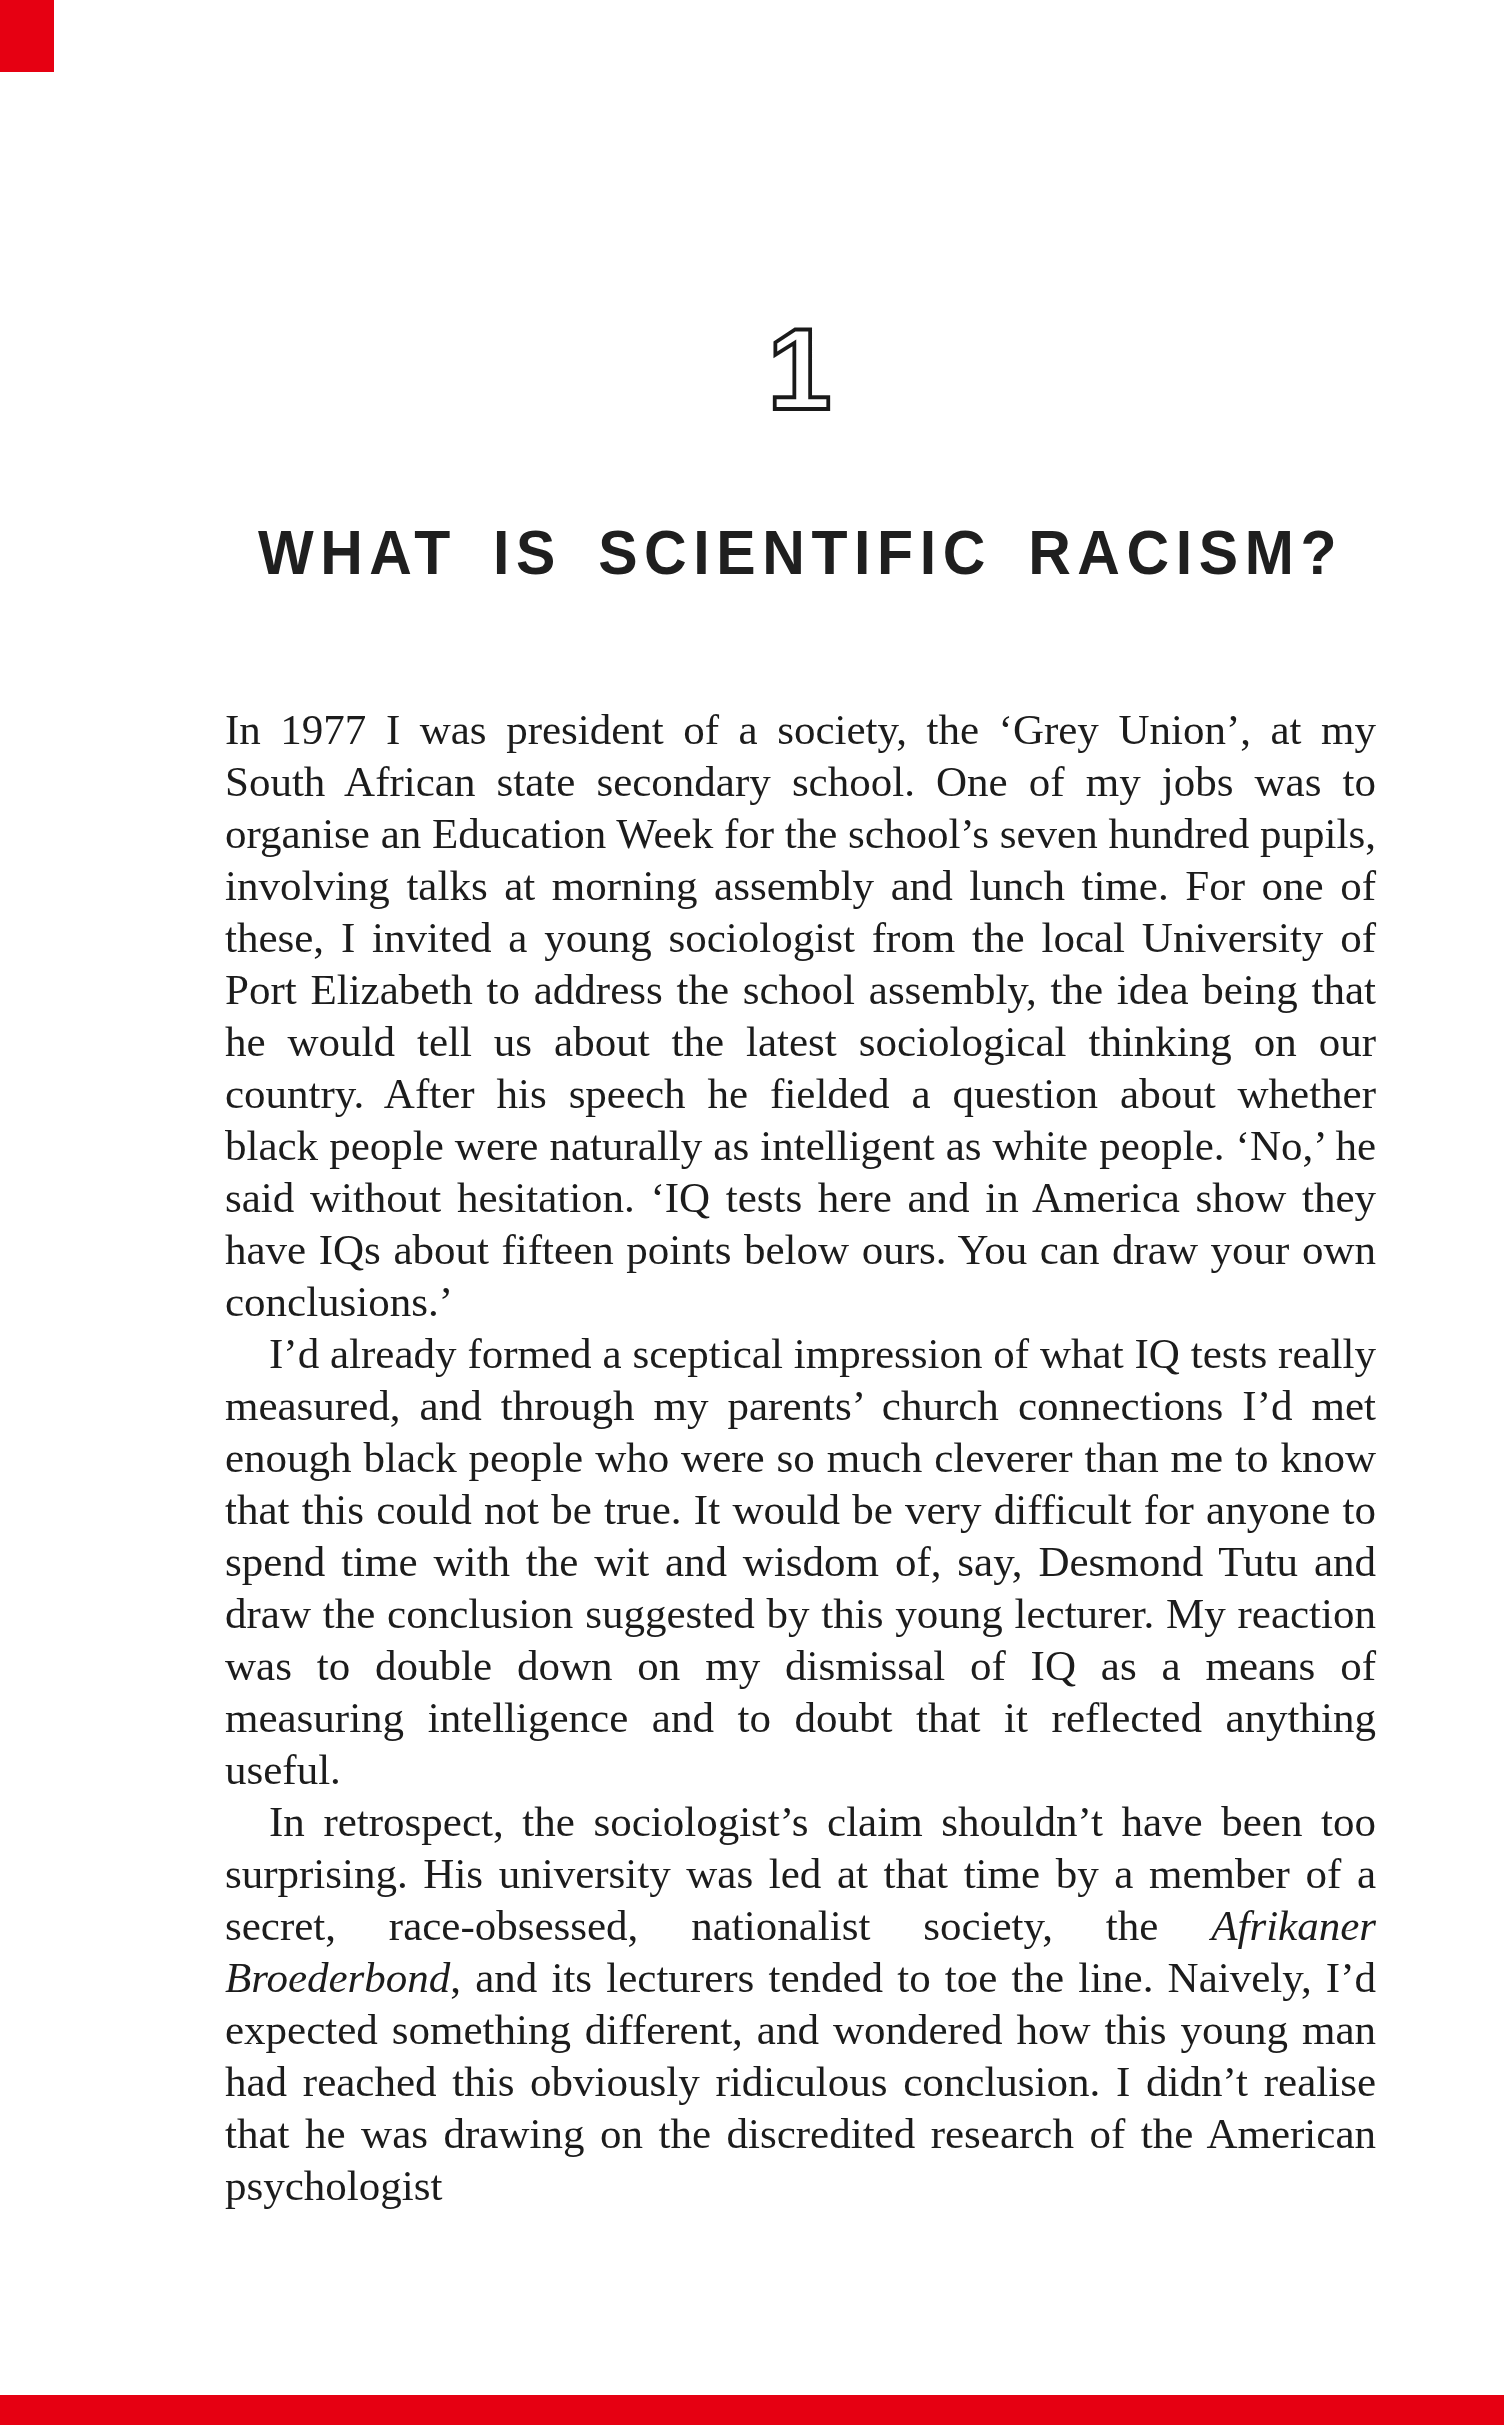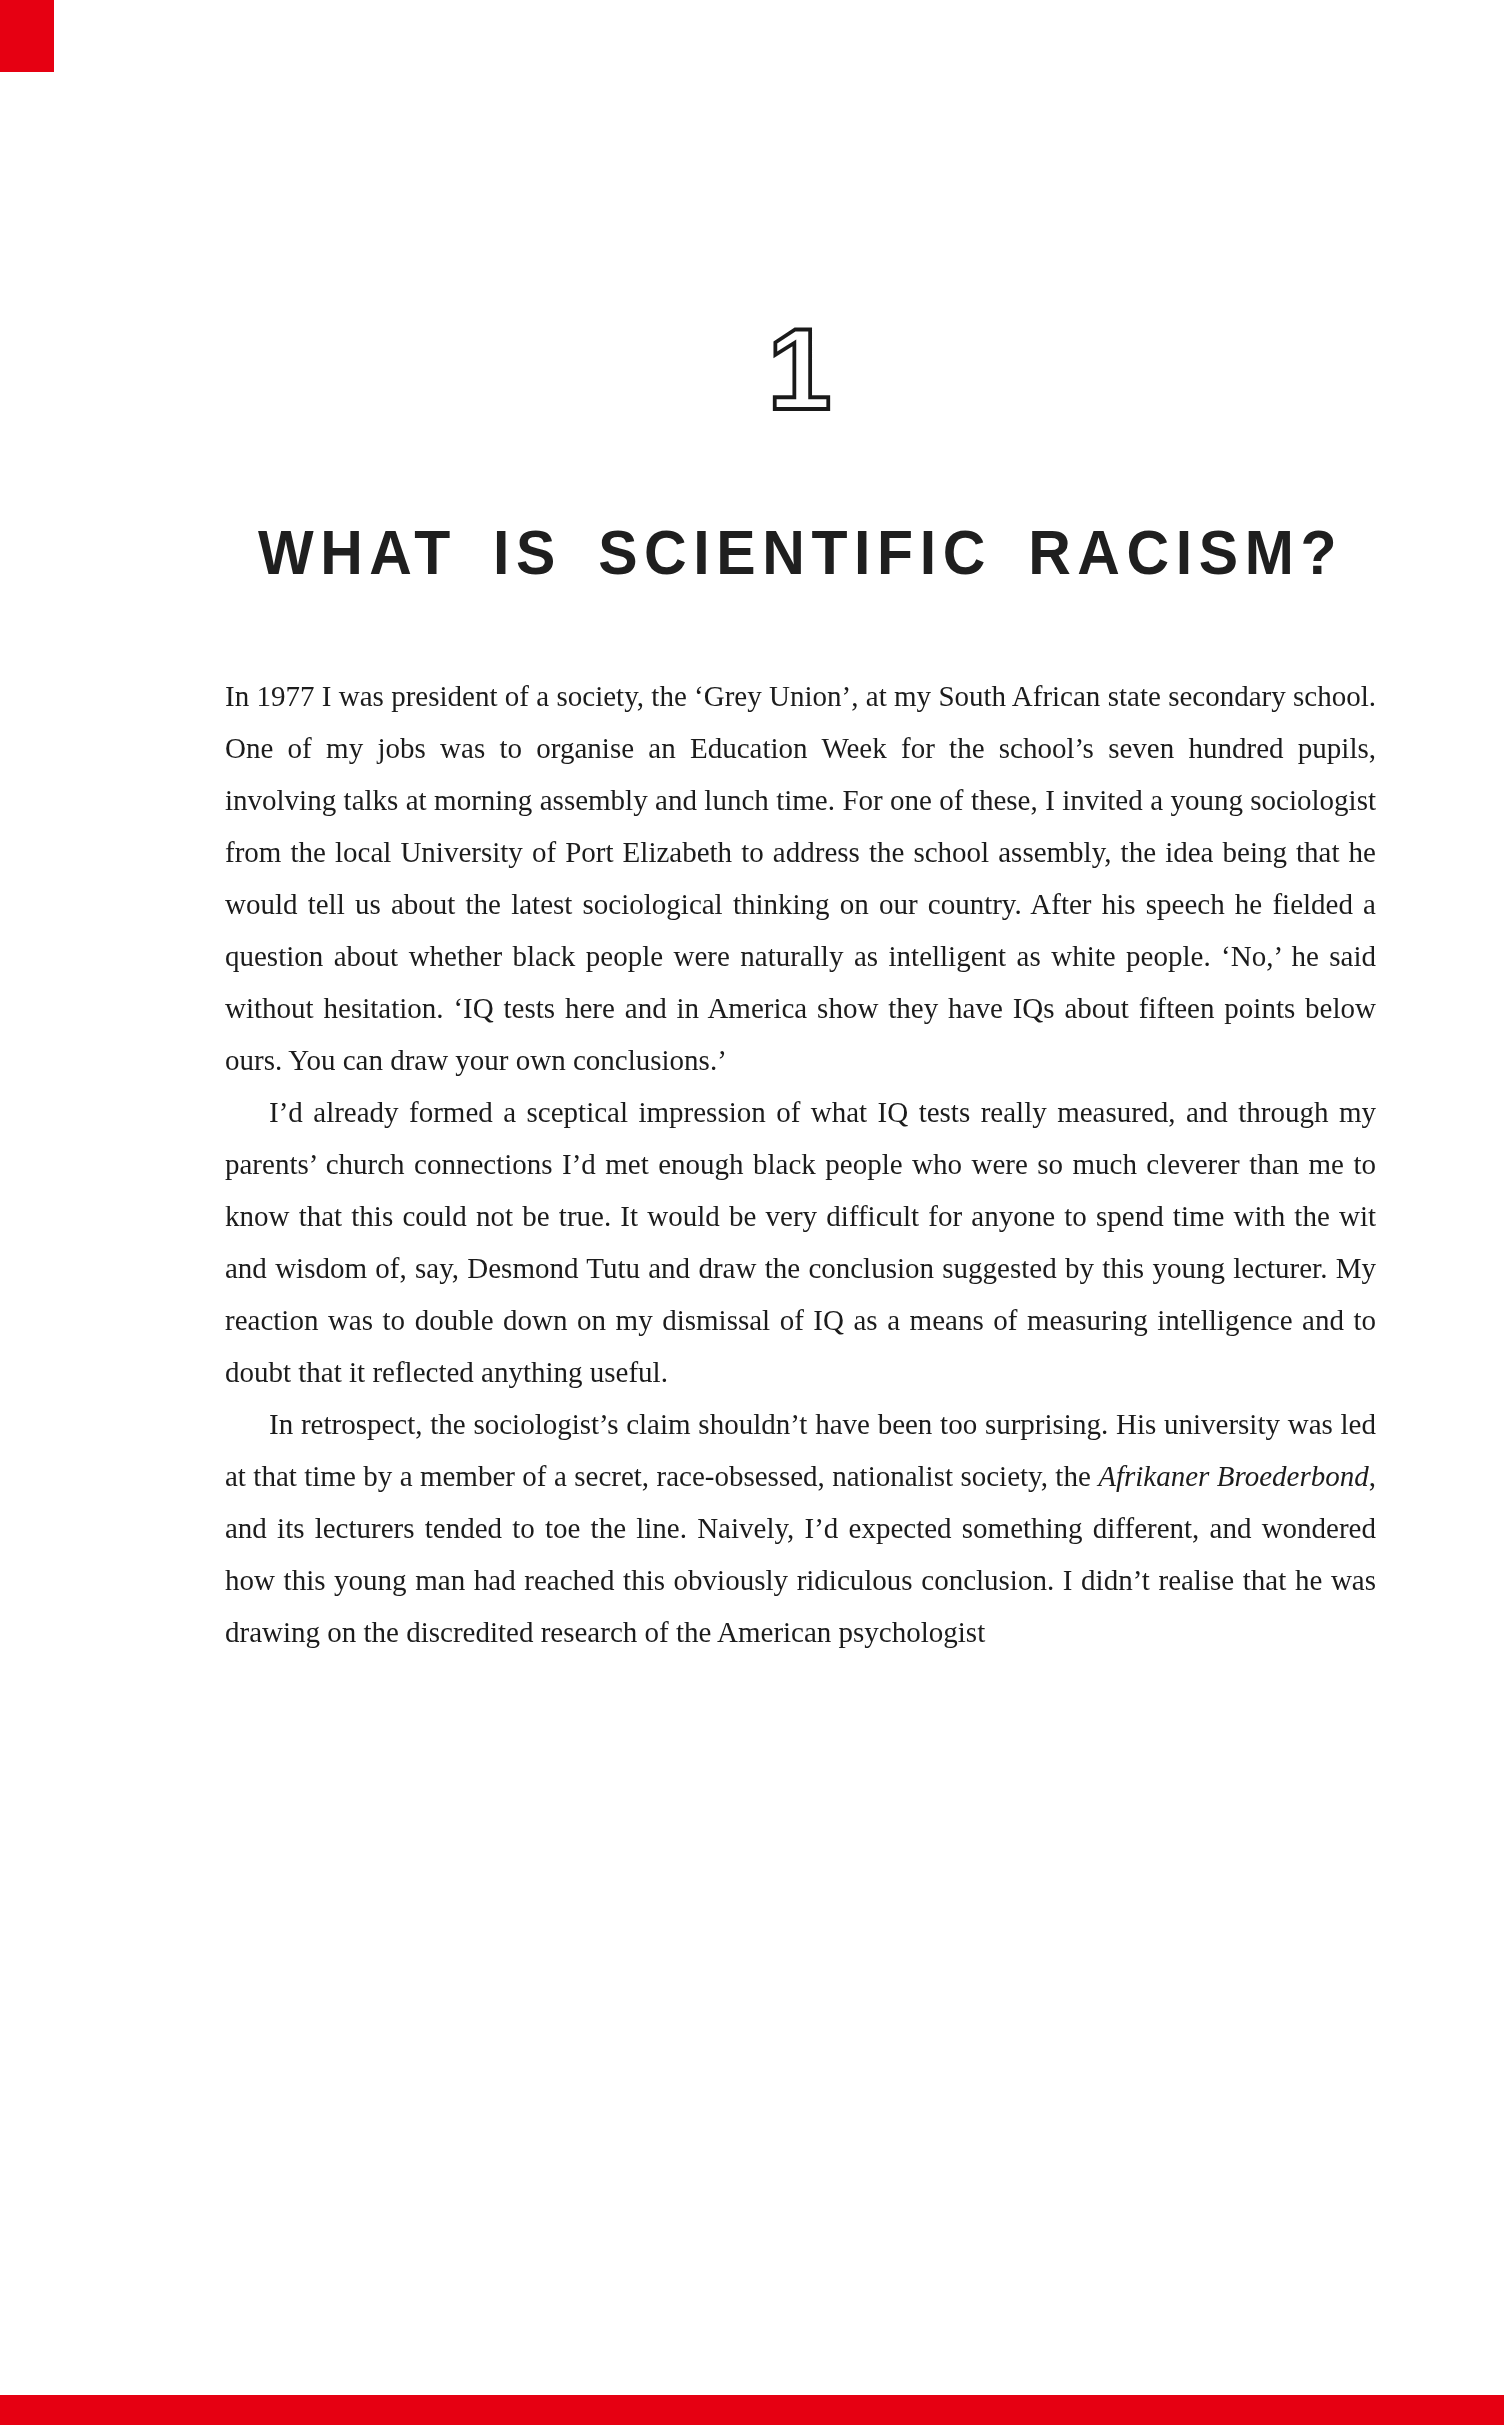--- a/index.html
+++ b/index.html
@@ -53,22 +53,22 @@
     font-family: "Liberation Sans", sans-serif;
     font-weight: 700;
     font-size: 59px;
     letter-spacing: 6.6px;
     word-spacing: 13.2px;
     color: #1f1f1f;
     transform: scaleY(1.06);
     transform-origin: top center;
   }
   .body-text {
-    margin-top: 85px;
-    font-size: 29px;
+    margin-top: 119px;
+    font-size: 43px;
     line-height: 52px;
     text-align: justify;
   }
   .paragraph { margin: 0; }
   .paragraph.indented { text-indent: 44px; }
   .seg.italic { font-style: italic; }
 </style>
 </head>
 <body>
 

